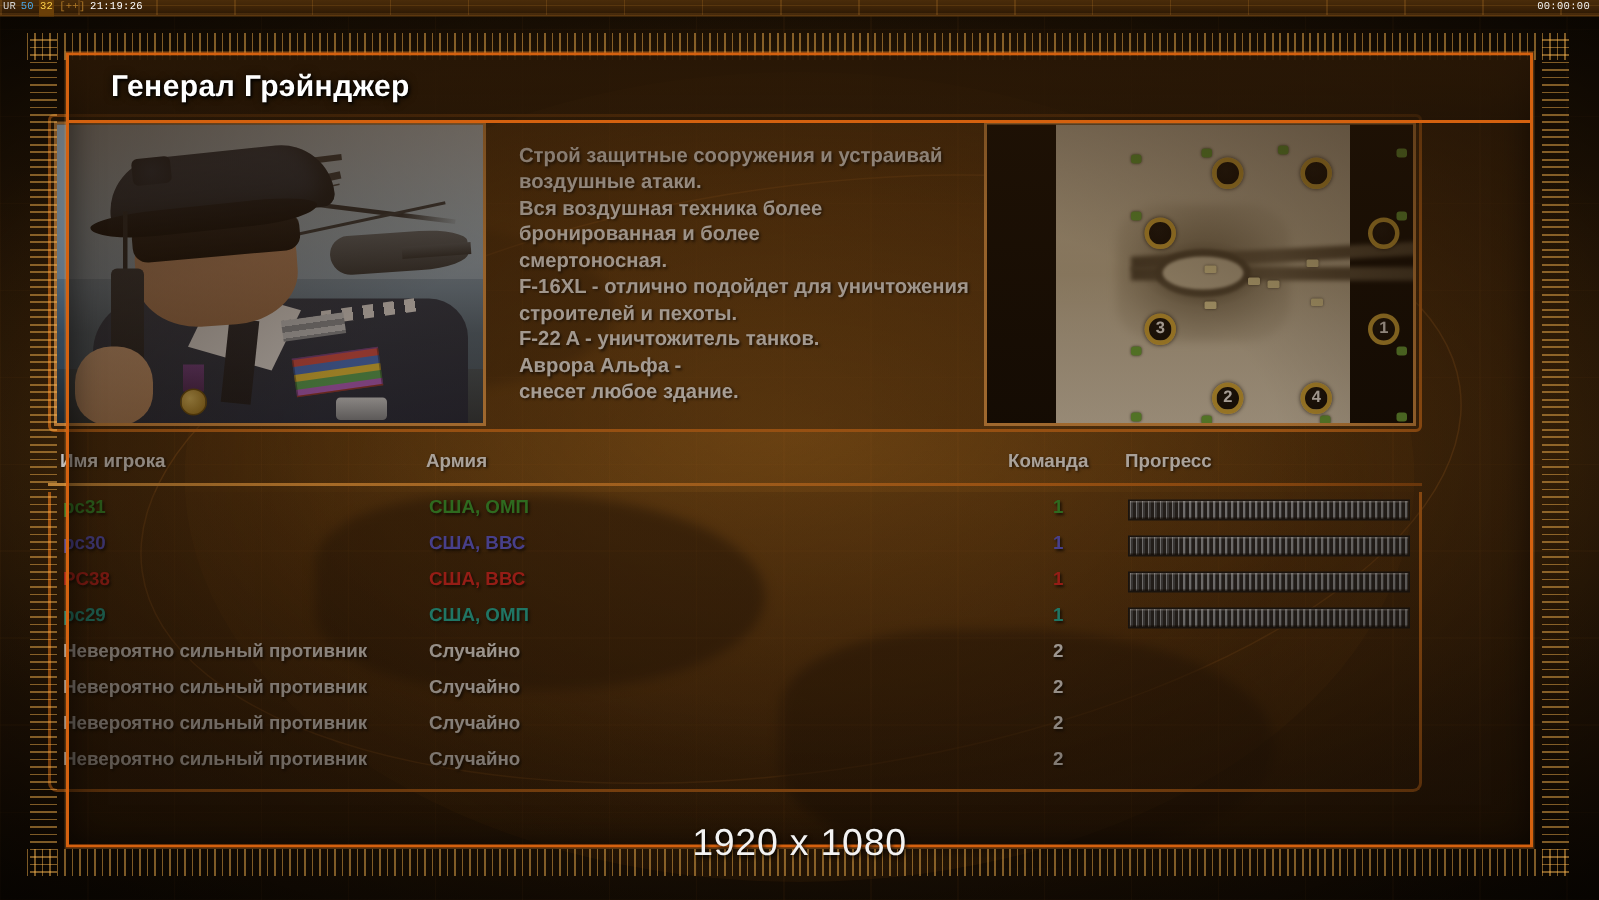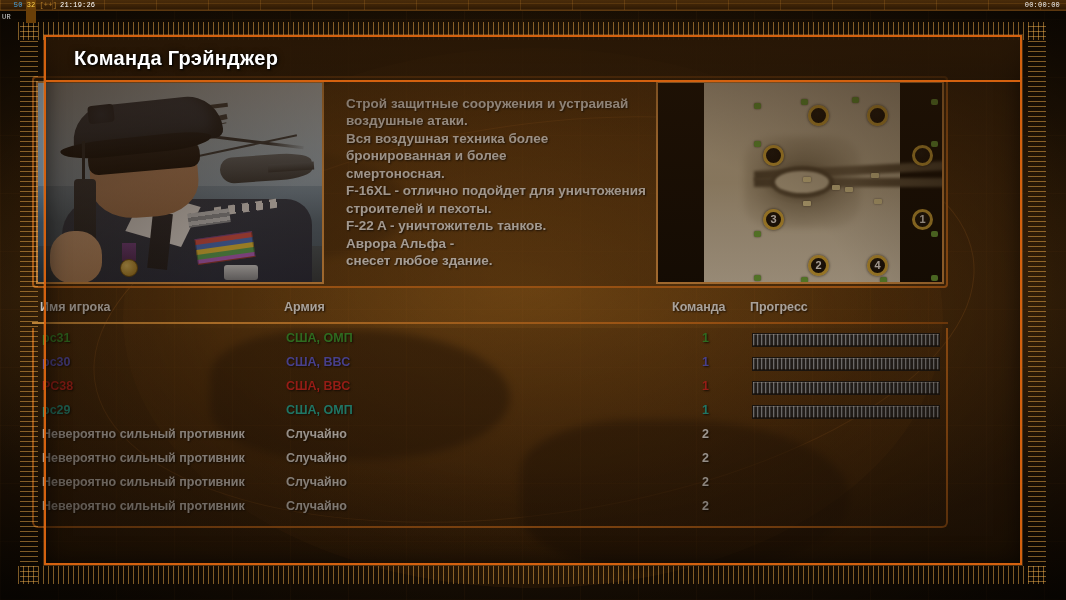--- a/index.html
+++ b/index.html
@@ -56,21 +56,21 @@
     font-family:"Liberation Mono", monospace; font-size:7px; line-height:11px;
     color:#e8a13a; white-space:nowrap; letter-spacing:.2px;
   }
   #topbar .tb-grid{
     position:absolute; inset:0;
     background-image:repeating-linear-gradient(90deg, rgba(255,170,60,.22) 0 1px, rgba(0,0,0,0) 1px 52px),
                      repeating-linear-gradient(0deg, rgba(255,170,60,.18) 0 1px, rgba(0,0,0,0) 1px 6px);
     opacity:.7;
   }
   #topbar .tb-left{ position:absolute; left:2px; top:0; display:flex; gap:3px; z-index:2; }
-  #topbar .tb-left .k{ color:#d5d5d5;margin-top:12px; }
+  #topbar .tb-left .k{ color:#d5d5d5; }
   #topbar .tb-left .n{ color:#4aa8e8; }
   #topbar .tb-left .hl{ color:#ffd24a; background:#6a3f08; padding:0 1px; }
   #topbar .tb-left .br{ color:#b07a28; }
   #topbar .tb-left .t{ color:#ffffff; }
   #topbar .tb-right{ position:absolute; right:6px; top:0; color:#f0f0f0; z-index:2; }
 
   
   .ruler{ position:absolute; z-index:5; opacity:.85; }
   .ruler.h{
     height:18px;
@@ -299,21 +299,21 @@
         <span class="n">50</span>
         <span class="hl">32</span>
         <span class="br">[++]</span>
         <span class="t">21:19:26</span>
       </div>
     <div class="tb-right">00:00:00</div>
   </div>
 
   <div id="panel">
     <div id="title-bar">
-      <div id="title-text">Команда Грэйнджер</div>
+      <div id="title-text">Генерал Грэйнджер</div>
     </div>
   </div>
 
   <div id="briefing">
 
     <div id="portrait">
       <div class="p-sky"></div>
       <div class="p-sea"></div>
       <div class="p-deck"></div>
       <div class="heli-rotor"></div>
@@ -447,15 +447,16 @@
           <span class="tm" style="color: rgb(242, 242, 242);">2</span>
         </div>
         <div class="row">
           <span class="nm" style="color: rgb(242, 242, 242);">Невероятно сильный противник</span>
           <span class="am" style="color: rgb(242, 242, 242);">Случайно</span>
           <span class="tm" style="color: rgb(242, 242, 242);">2</span>
         </div>
       </div>
   </div>
 
+  <div id="resolution">1920 x 1080</div>
 
   <div class="vignette"></div>
 </div>
 
 </body></html>

